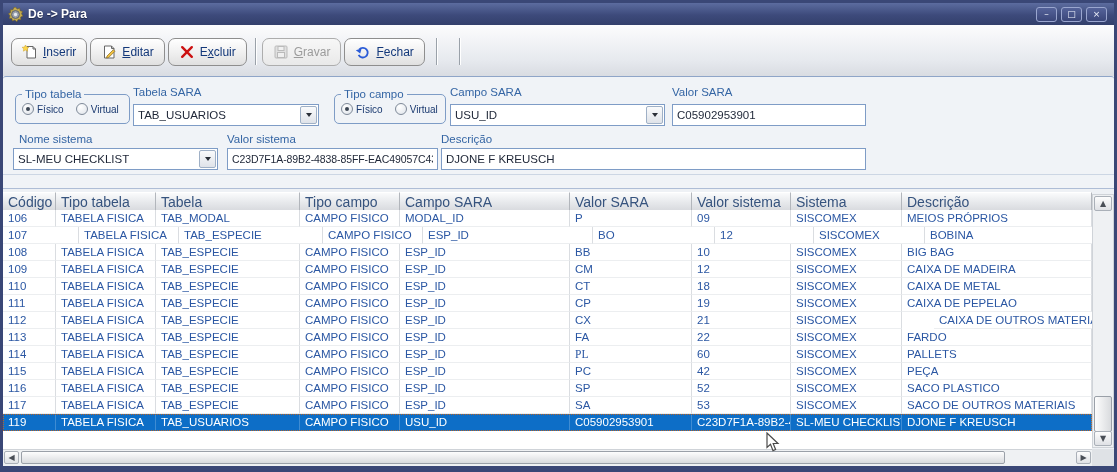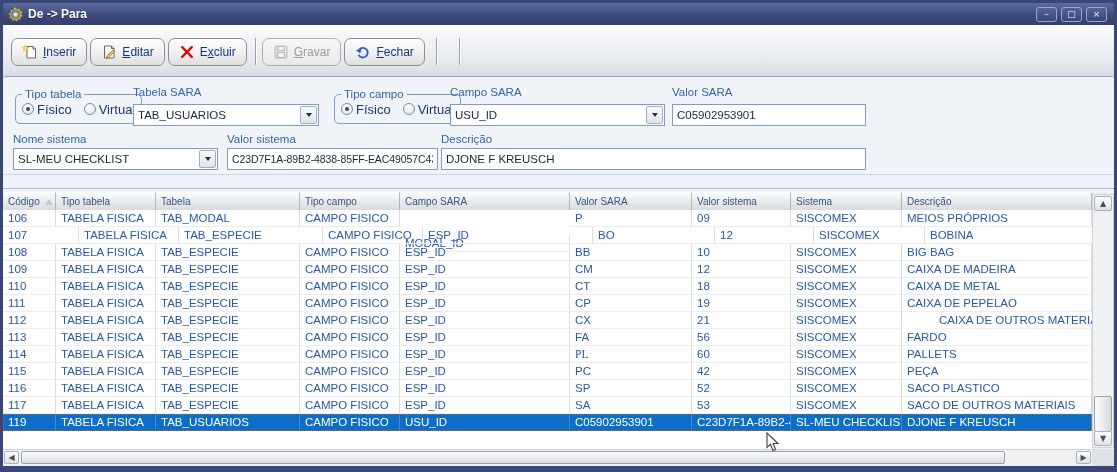--- a/index.html
+++ b/index.html
@@ -51,21 +51,21 @@
   .formpanel .botline{position:absolute;left:0;bottom:0;width:1111px;border-top:1px solid #aebdd6;}
   .flabel{position:absolute;font-size:11.5px;color:var(--label,#3465a4);white-space:nowrap;}
   .fs{
     position:absolute;border:1px solid var(--border_blue,#7e9cc6);border-radius:5px;
     display:flex;align-items:center;gap:12px;padding:0 6px;height:30px;
   }
   .fs .legend{
     position:absolute;top:-8px;left:6px;padding:0 3px;background:#f0f3f7;
     font-size:11.5px;color:var(--label,#3465a4);line-height:14px;
   }
-  .radio{display:flex;align-items:center;gap:3px;font-size:13px;color:#1b3a70;cursor:default;}
+  .radio{display:flex;align-items:center;gap:3px;font-size:10px;color:#1b3a70;cursor:default;}
   .rdot{
     width:12px;height:12px;border-radius:50%;
     border:1px solid #7f8a99;background:radial-gradient(circle at 35% 30%,#ffffff,#dde2e9);
     position:relative;flex:none;
   }
   .radio.checked .rdot::after{
     content:"";position:absolute;left:3px;top:3px;width:4px;height:4px;border-radius:50%;background:#3c4654;
   }
   .combo,.tinput{
     position:absolute;height:22px;background:#fff;
@@ -80,21 +80,21 @@
   }
   .caret{width:0;height:0;border-left:3.5px solid transparent;border-right:3.5px solid transparent;border-top:4px solid #2a2f38;}
   .tinput{font-family:"Liberation Sans",sans-serif;font-size:11.5px;color:#1d2536;padding:0 4px;outline:none;}
   .in-small{font-size:10.5px;letter-spacing:-0.1px;}
   
   .gridhead{position:absolute;left:0;top:189px;width:1089px;height:18px;display:flex;
     border-bottom:1px solid #8f96a0;}
   .ghcell{
     height:18px;background:linear-gradient(#fafbfc,#e7e9ec 55%,#d9dbdf);
     border-right:1px solid #b2b6bc;border-top:1px solid #fff;
-    font-size:10px;color:var(--header_text,#36537e);
+    font-size:14px;color:var(--header_text,#36537e);
     padding:0 0 0 5px;display:flex;align-items:center;gap:5px;overflow:hidden;white-space:nowrap;flex:none;
   }
   .sortup{width:0;height:0;border-left:4px solid transparent;border-right:4px solid transparent;border-bottom:6px solid #c3c9d2;flex:none;}
   .gridbody{position:absolute;left:0;top:207px;width:1089px;height:239px;background:#fff;overflow:hidden;}
   .grow{display:flex;height:17px;}
   .gcell{
     height:17px;line-height:16px;font-size:11.5px;color:var(--grid_text,#2b57a3);
     padding-left:5px;border-right:1px solid #dadde1;border-bottom:1px solid #eceef0;
     overflow:hidden;white-space:nowrap;flex:none;
   }
@@ -227,21 +227,21 @@
     <div class="combo" style="left:447px;top:27px;width:215px;">
       <span class="combo-value">USU_ID</span>
       <span class="combo-btn">
           <i class="caret"></i>
         </span>
     </div>
 
     <span class="flabel" style="left:669px;top:9px;">Valor SARA</span>
     <input class="tinput" style="left: 669px; top: 27px; width: 194px;" value="C05902953901">
 
-    <span class="flabel" style="left:10px;top:56px;">Nome sistema</span>
+    <span class="flabel" style="left:16px;top:56px;">Nome sistema</span>
     <div class="combo" style="left:10px;top:71px;width:205px;">
       <span class="combo-value">SL-MEU CHECKLIST</span>
       <span class="combo-btn">
           <i class="caret"></i>
         </span>
     </div>
 
     <span class="flabel" style="left:224px;top:56px;">Valor sistema</span>
     <input class="tinput in-small" style="left: 224px; top: 71px; width: 211px;" value="C23D7F1A-89B2-4838-85FF-EAC49057C433">
 
@@ -278,21 +278,21 @@
       <div class="ghcell" style="width: 190px;">
         <span>Descrição</span>
       </div>
     </div>
   <div class="gridbody" id="gridbody">
       <div class="grow">
         <div class="gcell" style="width: 53px;">106</div>
         <div class="gcell" style="width: 100px;">TABELA FISICA</div>
         <div class="gcell" style="width: 144px;">TAB_MODAL</div>
         <div class="gcell" style="width: 100px;">CAMPO FISICO</div>
-        <div class="gcell" style="width: 170px; margin-top: 25px;">MODAL_ID</div>
+        <div class="gcell" style="width: 170px;">MODAL_ID</div>
         <div class="gcell" style="width: 122px;">P</div>
         <div class="gcell" style="width: 99px;">09</div>
         <div class="gcell" style="width: 111px;">SISCOMEX</div>
         <div class="gcell" style="width: 190px;">MEIOS PRÓPRIOS</div>
       </div>
       <div class="grow">
         <div class="gcell" style="width: 76px;">107</div>
         <div class="gcell" style="width: 100px;">TABELA FISICA</div>
         <div class="gcell" style="width: 144px;">TAB_ESPECIE</div>
         <div class="gcell" style="width: 100px;">CAMPO FISICO</div>
@@ -357,21 +357,21 @@
         <div class="gcell" style="width: 111px;">SISCOMEX</div>
         <div class="gcell" style="width: 190px; margin-left: 32px;">CAIXA DE OUTROS MATERIAIS</div>
       </div>
       <div class="grow">
         <div class="gcell" style="width: 53px;">113</div>
         <div class="gcell" style="width: 100px;">TABELA FISICA</div>
         <div class="gcell" style="width: 144px;">TAB_ESPECIE</div>
         <div class="gcell" style="width: 100px;">CAMPO FISICO</div>
         <div class="gcell" style="width: 170px;">ESP_ID</div>
         <div class="gcell" style="width: 122px;">FA</div>
-        <div class="gcell" style="width: 99px;">56</div>
+        <div class="gcell" style="width: 99px;">22</div>
         <div class="gcell" style="width: 111px;">SISCOMEX</div>
         <div class="gcell" style="width: 190px;">FARDO</div>
       </div>
       <div class="grow">
         <div class="gcell" style="width: 53px;">114</div>
         <div class="gcell" style="width: 100px;">TABELA FISICA</div>
         <div class="gcell" style="width: 144px;">TAB_ESPECIE</div>
         <div class="gcell" style="width: 100px;">CAMPO FISICO</div>
         <div class="gcell" style="width: 170px;">ESP_ID</div>
         <div class="gcell" style="width: 122px; font-family: Liberation Serif, serif;">PL</div>

